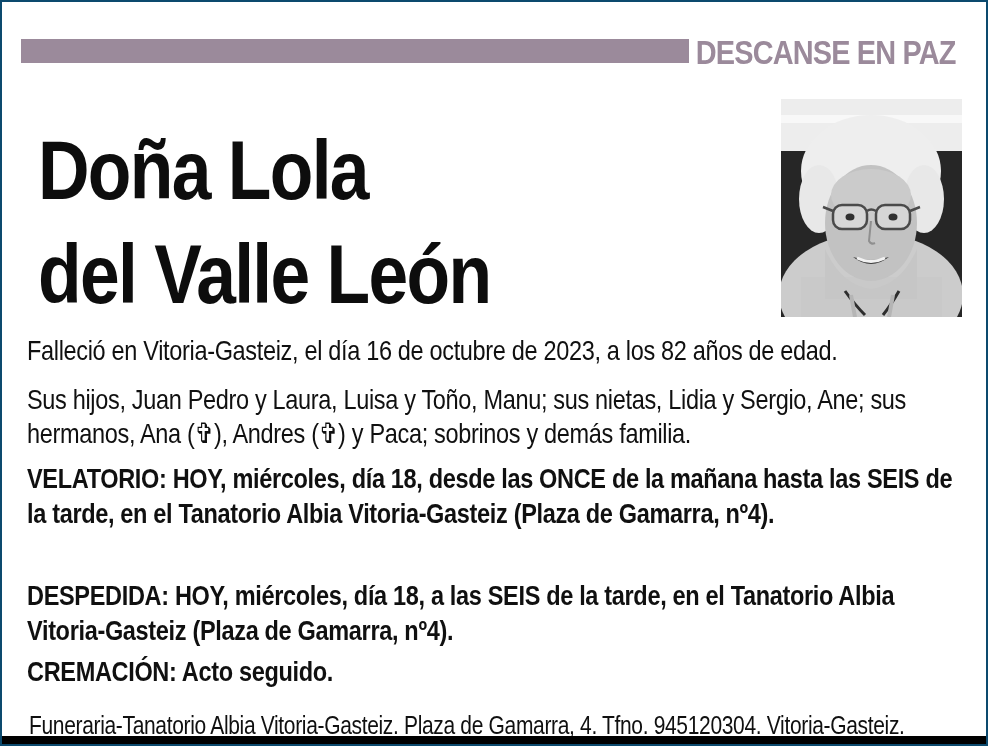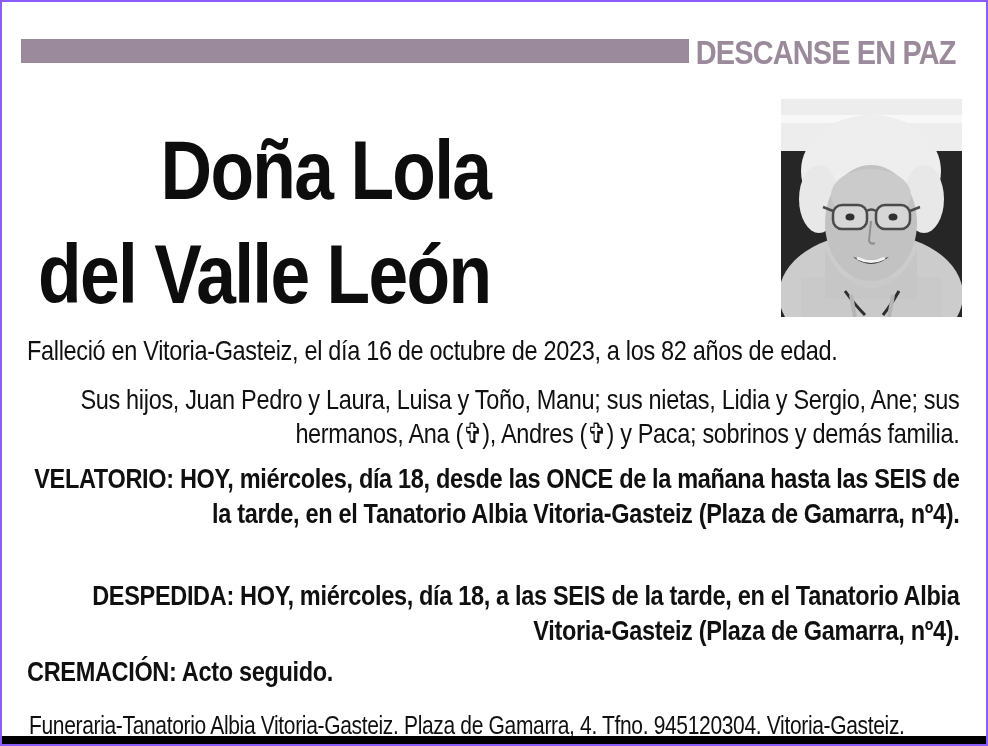--- a/index.html
+++ b/index.html
@@ -1,25 +1,24 @@
 <!DOCTYPE html>
 <html><head>
 <meta charset="utf-8">
 <style>
   html, body { margin: 0; padding: 0; background: #ffffff; }
   .page {
     position: relative;
     width: 988px; height: 746px;
     box-sizing: border-box;
     background: #ffffff;
-    border: 2px solid #8b5cf6;
+    border: 2px solid #0c4a6e;
     overflow: hidden;
     font-family: "Liberation Sans", sans-serif;
     color: #101010;
-    text-align: right;
   }
   .top-bar {
     position: absolute;
     left: 19px; top: 37px;
     width: 668px; height: 24px;
     background: #9b8a9b;
   }
   .rip {
     position: absolute;
     top: 31px; right: 30px;

